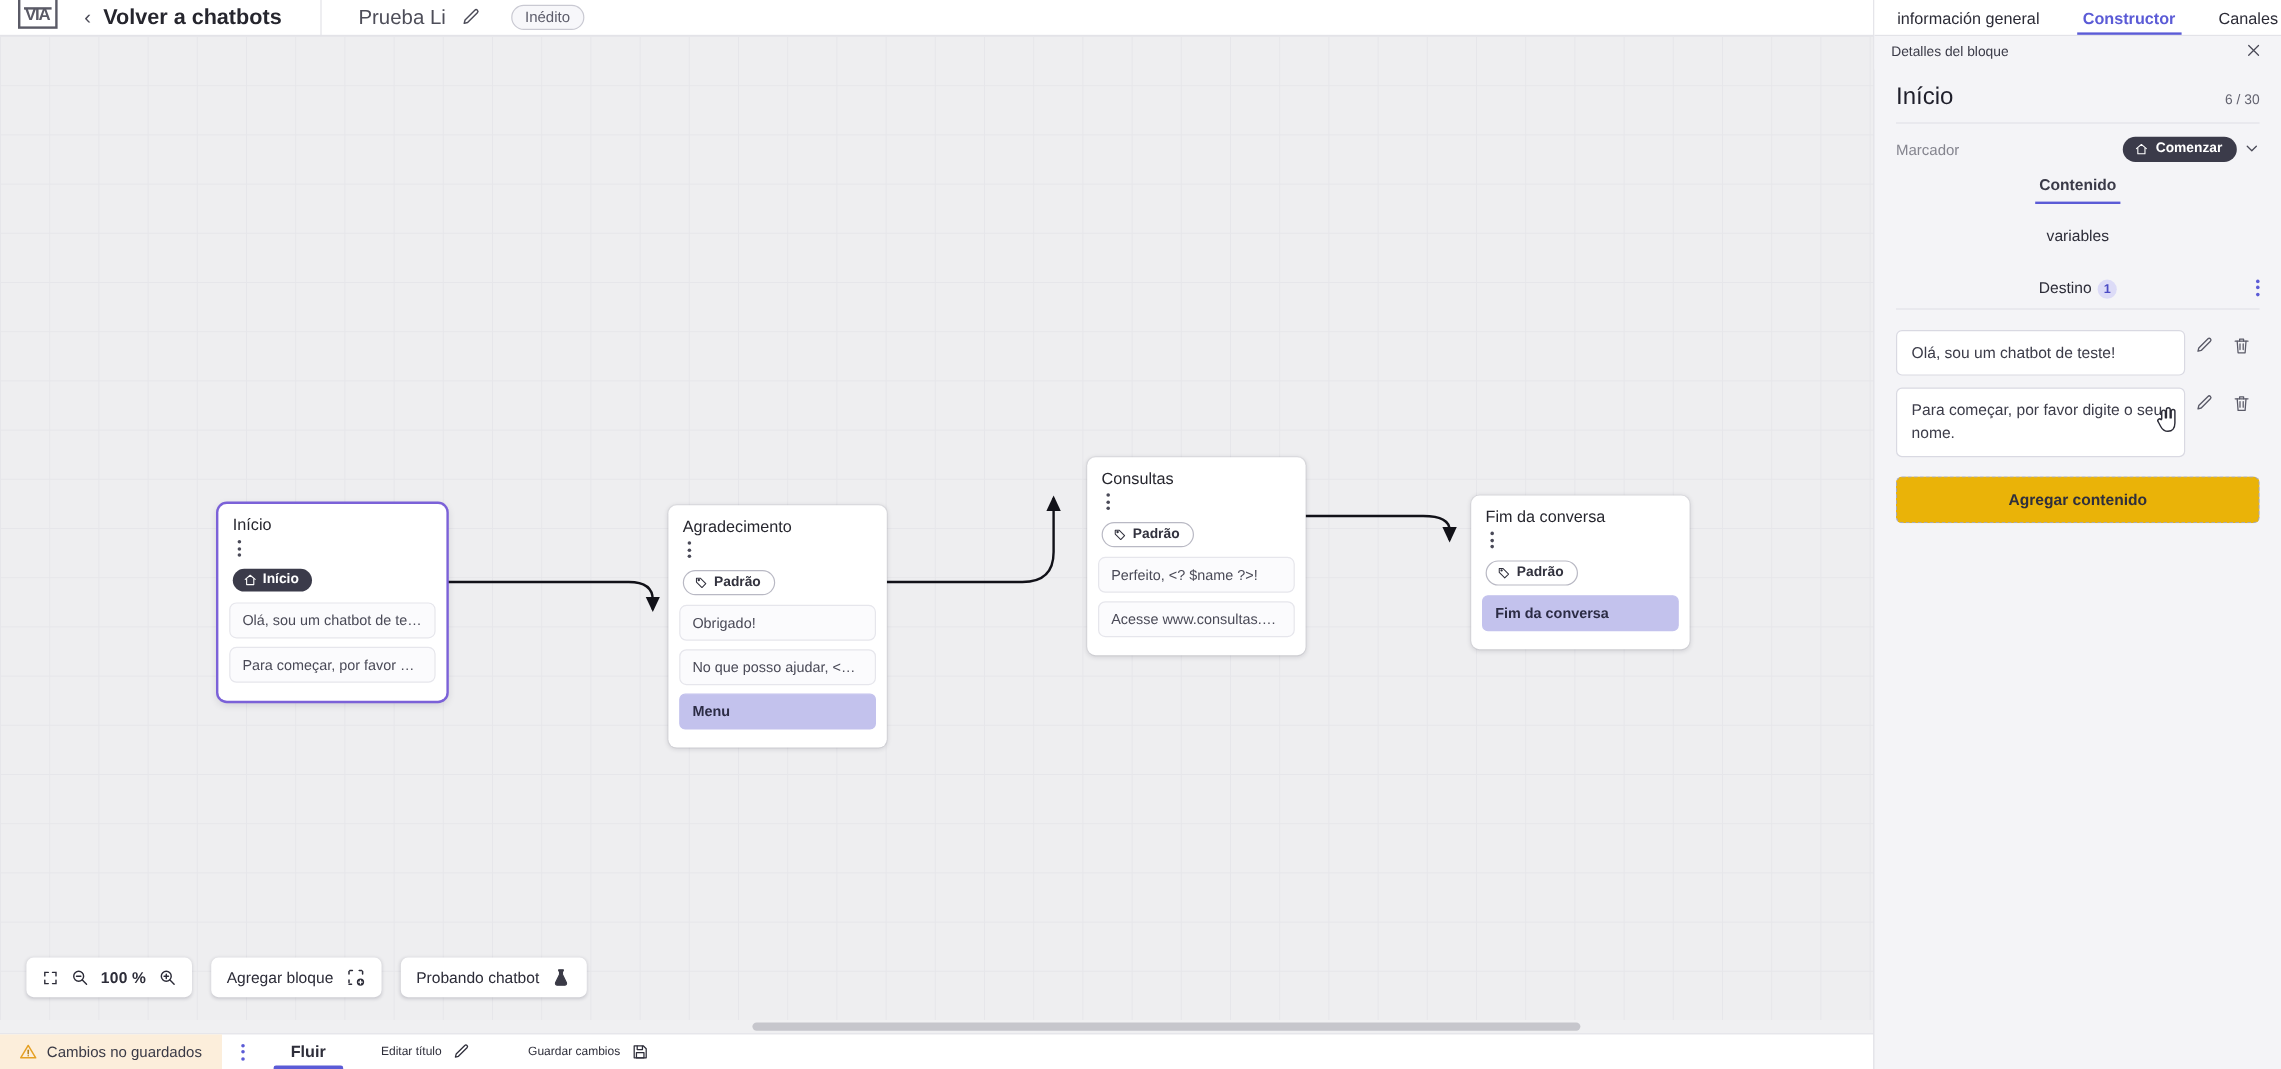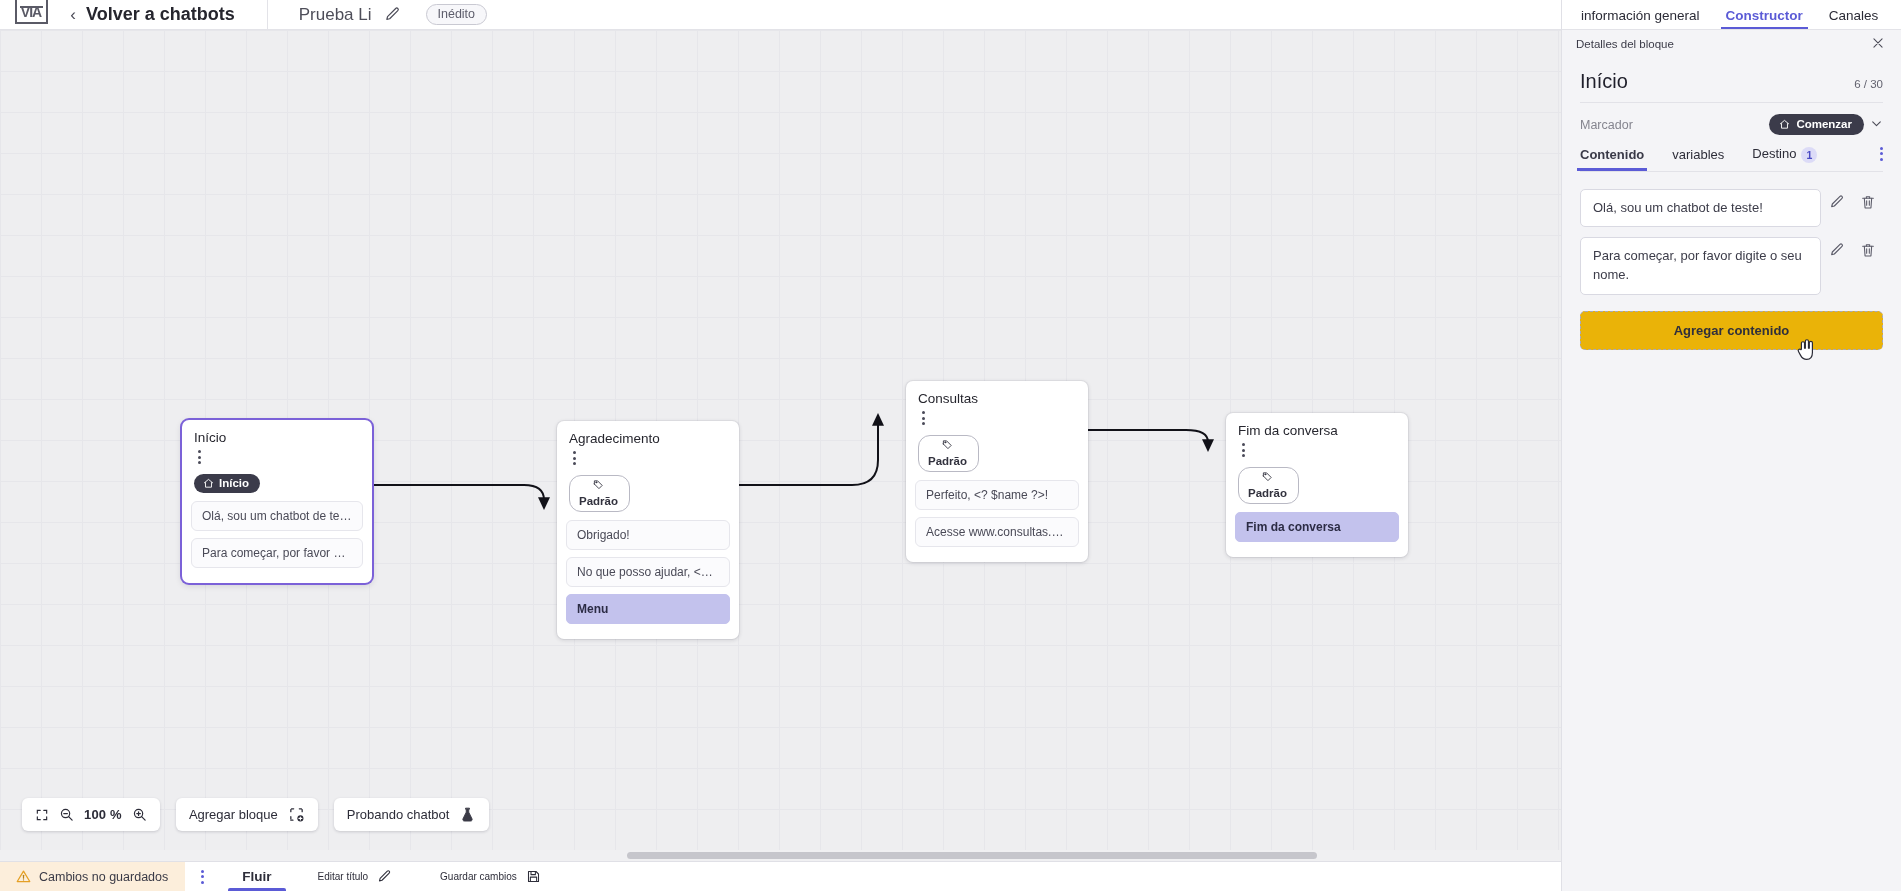--- a/index.html
+++ b/index.html
@@ -101,21 +101,21 @@
   }
   .kebab i { width: 3px; height: 3px; border-radius: 50%; background: #4a4a58; display:block; }
   .tag-row { padding: 7px 12px 8px; }
   .tag {
     display: inline-flex; align-items: center; gap: 5px;
     font-size: 11.5px; font-weight: bold;
     border-radius: 12px; padding: 3px 11px 4px 9px;
     white-space: nowrap;
   }
   .tag.dark { background: #3b3b4a; color: #ffffff; }
-  .tag.plain { background: #ffffff; color: #32323e; border: 1px solid #b9b9c4; font-weight:bold;flex-direction:column; }
+  .tag.plain { background: #ffffff; color: #32323e; border: 1px solid #b9b9c4; font-weight:bold; }
   .msg {
     margin: 0 9px 7px; background: #fbfbfd;
     border: 1px solid #e6e6ec; border-radius: 6px;
     font-size: 12px; color: #4a4a57;
     padding: 7px 10px; white-space: nowrap; overflow: hidden;
     text-overflow: ellipsis;
   }
   .msg.accent {
     background: #c3c2ed; border-color: #c3c2ed;
     color: #2c2c45; font-weight: bold; border-radius: 5px;
@@ -180,21 +180,21 @@
   }
 
   
   .rpanel {
     position: absolute; top: 0; right: 0; width: 340px; height: 891px;
     background: #f4f4f7; border-left: 1px solid #e0e0e6;
     z-index: 50;
   }
   .rp-tabs {
     height: 30px; background: #ffffff; display: flex; align-items: flex-end;
-    border-bottom: 1px solid #e3e3e8; padding-left: 10px; gap: 8px;
+    border-bottom: 1px solid #e3e3e8; padding-left: 10px; gap: 18px;
   }
   .rp-tab {
     font-size: 13.5px; color: #2b2b36; padding: 0 9px 6px;
     position: relative; cursor: pointer; white-space: nowrap;
   }
   .rp-tab.active { color: #5b5bd6; font-weight: bold; }
   .rp-tab.active::after {
     content:""; position:absolute; left:4px; right:4px; bottom:0;
     height: 2.5px; background:#5b5bd6;
   }
@@ -222,20 +222,21 @@
     display: inline-flex; align-items: center; gap: 6px;
     background: #3b3b4a; color: #fff; border-radius: 13px;
     font-size: 11.5px; font-weight: bold; padding: 4px 12px 5px 10px;
     cursor: pointer; white-space: nowrap;
   }
   .chev { color: #4a4a57; font-size: 11px; cursor: pointer; }
   .rp-tabs2 {
     display: flex; align-items: center; gap: 28px;
     border-bottom: 1px solid #e2e2e8; position: relative; padding-bottom: 8px;
     margin-top: 2px;
+    flex-direction: column;
   }
   .rp-tab2 { font-size: 13px; color: #2d2d39; cursor: pointer; position: relative; white-space: nowrap;}
   .rp-tab2.active { color: #3a3a48; font-weight: bold; }
   .rp-tab2.active::after {
     content:""; position:absolute; left:-3px; right:-3px; bottom:-9px;
     height: 2.5px; background: #5b5bd6;
   }
   .dest-badge {
     display: inline-flex; align-items:center; justify-content:center;
     background: #dcdbf7; color: #4a4ac4; border-radius: 50%;

